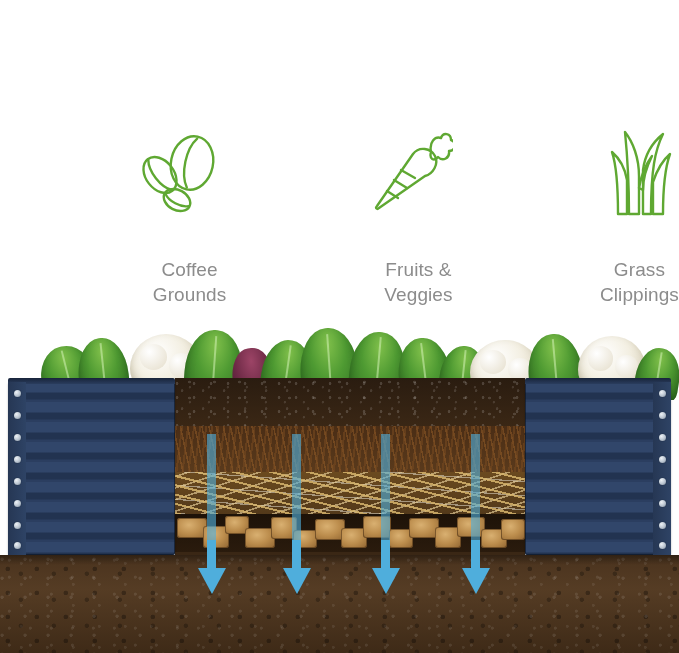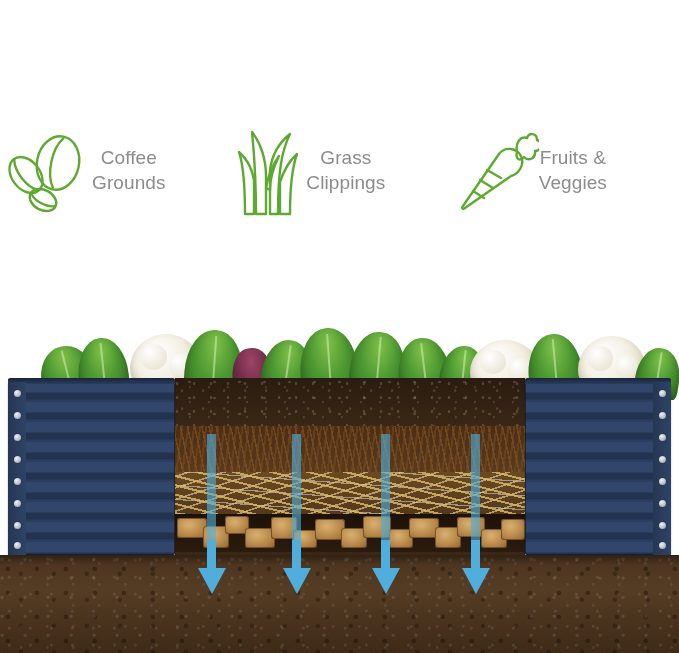--- a/index.html
+++ b/index.html
@@ -17,21 +17,21 @@
     color:#5FA832;line-height:32px;
   }
   .subtitle{
     margin:4px auto 0;width:585px;
     font-size:19.5px;font-weight:300;line-height:25.5px;
     color:#6E6E6E;letter-spacing:.1px;
   }
 
   
   .icons{position:absolute;left:0;top:128px;width:679px;display:flex;}
-  .icon-col{flex:1;display:flex;flex-direction:row;align-items:flex-start;}
+  .icon-col{flex:1;display:flex;flex-direction:column;align-items:flex-end;gap:20px;}
   .icon-art{height:92px;display:flex;align-items:center;justify-content:center;}
   .icon-label{
     margin-top:17px;text-align:center;
     font-size:19px;font-weight:300;line-height:25px;
     color:#8C8C8C;white-space:pre-line;letter-spacing:.1px;
   }
 
   
   .scene{position:absolute;left:0;top:318px;width:679px;height:335px;overflow:hidden;}
 
@@ -139,45 +139,45 @@
           <ellipse cx="43" cy="70" rx="10" ry="14" transform="rotate(-62 43 70)"></ellipse>
           <path d="M43 57 C38 63 38 77 43 83" transform="rotate(-62 43 70)"></path>
         </svg>
       </div>
       <div class="icon-label">Coffee
 Grounds</div>
     </div>
 
     <div class="icon-col">
       <div class="icon-art">
-        <svg width="80" height="88" viewBox="0 0 80 88" fill="none" stroke="#5FA832" stroke-width="2.4" stroke-linejoin="round">
-          <path d="M40 84 L40 46 C40 28 34 12 26 2 C28 22 30 42 30 84 Z"></path>
-          <path d="M44 84 L44 40 C46 24 54 12 64 4 C56 20 52 40 52 84 Z"></path>
-          <path d="M28 84 L28 50 C26 38 20 28 13 22 C17 34 19 52 19 84 Z"></path>
-          <path d="M54 84 L54 52 C58 40 64 30 71 24 C66 38 64 54 64 84 Z"></path>
-          <path d="M40 58 C42 46 47 34 53 26 C47 38 44 48 44 60 Z"></path>
-        </svg>
-      </div>
-      <div class="icon-label">Grass
-Clippings</div>
-    </div>
-
-    <div class="icon-col">
-      <div class="icon-art">
         <svg width="86" height="88" viewBox="0 0 86 88" fill="none" stroke="#5FA832" stroke-width="2.4" stroke-linecap="round" stroke-linejoin="round">
           <path d="M12 78 C10 80 8 78 10 76 L46 24 C52 16 64 18 68 26 C72 34 66 44 58 46 Z"></path>
           <path d="M64 22 C62 12 68 6 74 8 C76 2 84 3 84 10 C90 12 89 21 82 21
                    C83 28 76 32 71 27 C67 32 62 29 64 22 Z"></path>
           <path d="M34 40 L48 48"></path>
           <path d="M27 50 L40 58"></path>
           <path d="M20 61 L31 68"></path>
         </svg>
       </div>
       <div class="icon-label">Fruits &amp;
 Veggies</div>
+    </div>
+
+    <div class="icon-col">
+      <div class="icon-art">
+        <svg width="80" height="88" viewBox="0 0 80 88" fill="none" stroke="#5FA832" stroke-width="2.4" stroke-linejoin="round">
+          <path d="M40 84 L40 46 C40 28 34 12 26 2 C28 22 30 42 30 84 Z"></path>
+          <path d="M44 84 L44 40 C46 24 54 12 64 4 C56 20 52 40 52 84 Z"></path>
+          <path d="M28 84 L28 50 C26 38 20 28 13 22 C17 34 19 52 19 84 Z"></path>
+          <path d="M54 84 L54 52 C58 40 64 30 71 24 C66 38 64 54 64 84 Z"></path>
+          <path d="M40 58 C42 46 47 34 53 26 C47 38 44 48 44 60 Z"></path>
+        </svg>
+      </div>
+      <div class="icon-label">Grass
+Clippings</div>
     </div>
   </div>
 
   <div class="scene">
 
     <div class="veg">
       <div class="leaf" style="left:40px;  top:28px; width:54px; height:54px; transform:rotate(-14deg);"></div>
       <div class="leaf" style="left:78px;  top:20px; width:50px; height:62px; transform:rotate(-6deg);"></div>
       <div class="cauli" style="left:130px; top:16px; width:72px; height:64px;"></div>
       <div class="leaf" style="left:185px; top:12px; width:58px; height:70px; transform:rotate(4deg);"></div>

